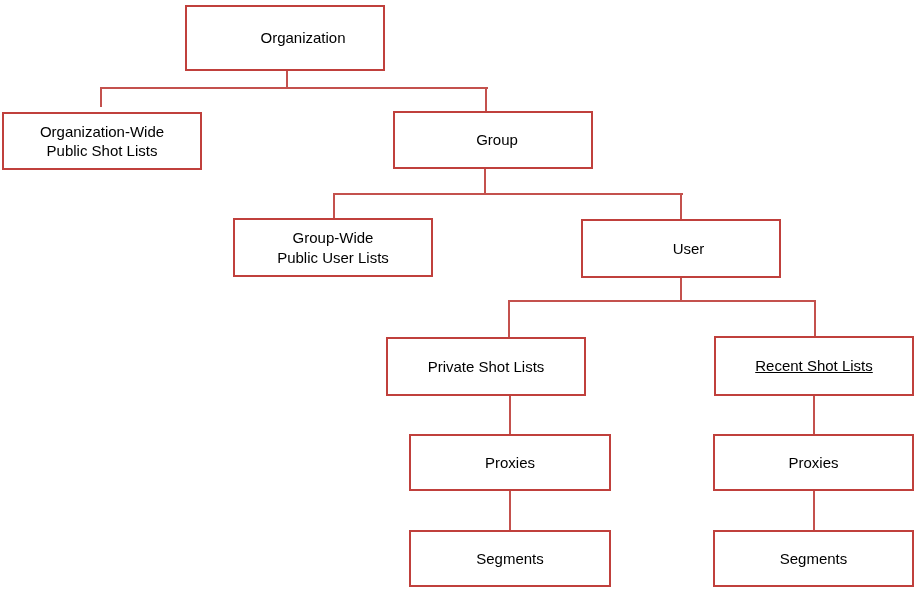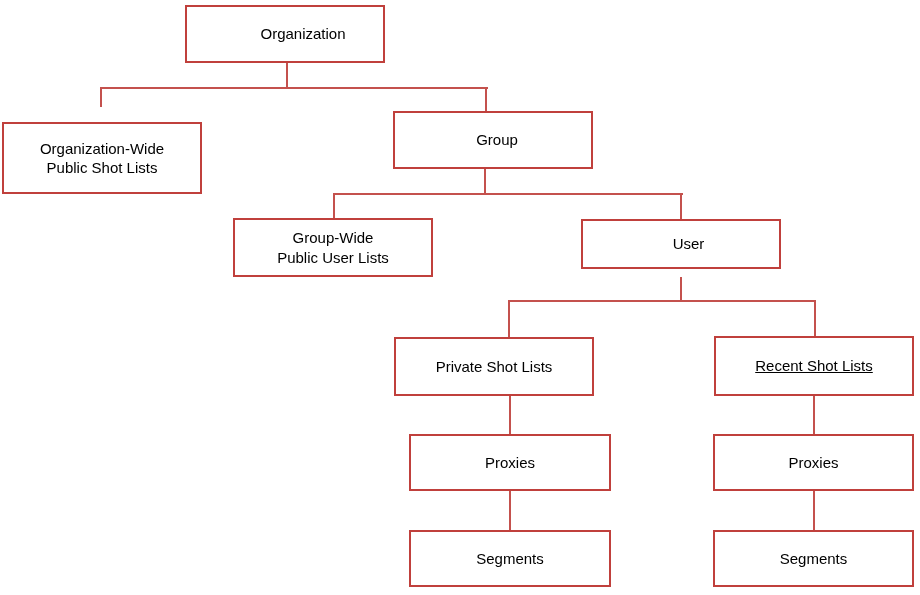--- a/index.html
+++ b/index.html
@@ -52,27 +52,27 @@
   <div class="line" style="left:680px; top:277px; width:2px;   height:25px;"></div>
   <div class="line" style="left:508px; top:300px; width:308px; height:2px;"></div>
   <div class="line" style="left:508px; top:300px; width:2px;   height:38px;"></div>
   <div class="line" style="left:814px; top:300px; width:2px;   height:37px;"></div>
 
   <div class="line" style="left:509px; top:395px; width:2px;   height:40px;"></div>
   <div class="line" style="left:509px; top:490px; width:2px;   height:41px;"></div>
   <div class="line" style="left:813px; top:395px; width:2px;   height:40px;"></div>
   <div class="line" style="left:813px; top:490px; width:2px;   height:41px;"></div>
 
-  <div class="node" style="left:185px; top:5px;   width:200px; height:58px;padding-left:36px;">Organization</div>
-  <div class="node" style="left:2px;   top:122px; width:200px; height:72px;">Organization-Wide
+  <div class="node" style="left:185px; top:5px;   width:200px; height:66px;padding-left:36px;">Organization</div>
+  <div class="node" style="left:2px;   top:112px; width:200px; height:58px;">Organization-Wide
 Public Shot Lists</div>
   <div class="node" style="left:393px; top:111px; width:200px; height:58px;padding-left:8px;">Group</div>
   <div class="node" style="left:233px; top:218px; width:200px; height:59px;">Group-Wide
 Public User Lists</div>
-  <div class="node" style="left:581px; top:219px; width:200px; height:50px;padding-left:15px;">User</div>
-  <div class="node" style="left:394px; top:337px; width:200px; height:59px;">Private Shot Lists</div>
+  <div class="node" style="left:581px; top:219px; width:200px; height:59px;padding-left:15px;">User</div>
+  <div class="node" style="left:386px; top:337px; width:200px; height:59px;">Private Shot Lists</div>
   <div class="node" style="left:714px; top:336px; width:200px; height:60px;text-decoration:underline;">Recent Shot Lists</div>
   <div class="node" style="left:409px; top:434px; width:202px; height:57px;">Proxies</div>
   <div class="node" style="left:713px; top:434px; width:201px; height:57px;">Proxies</div>
   <div class="node" style="left:409px; top:530px; width:202px; height:57px;">Segments</div>
   <div class="node" style="left:713px; top:530px; width:201px; height:57px;">Segments</div>
 
 </div>
 
 </body></html>

